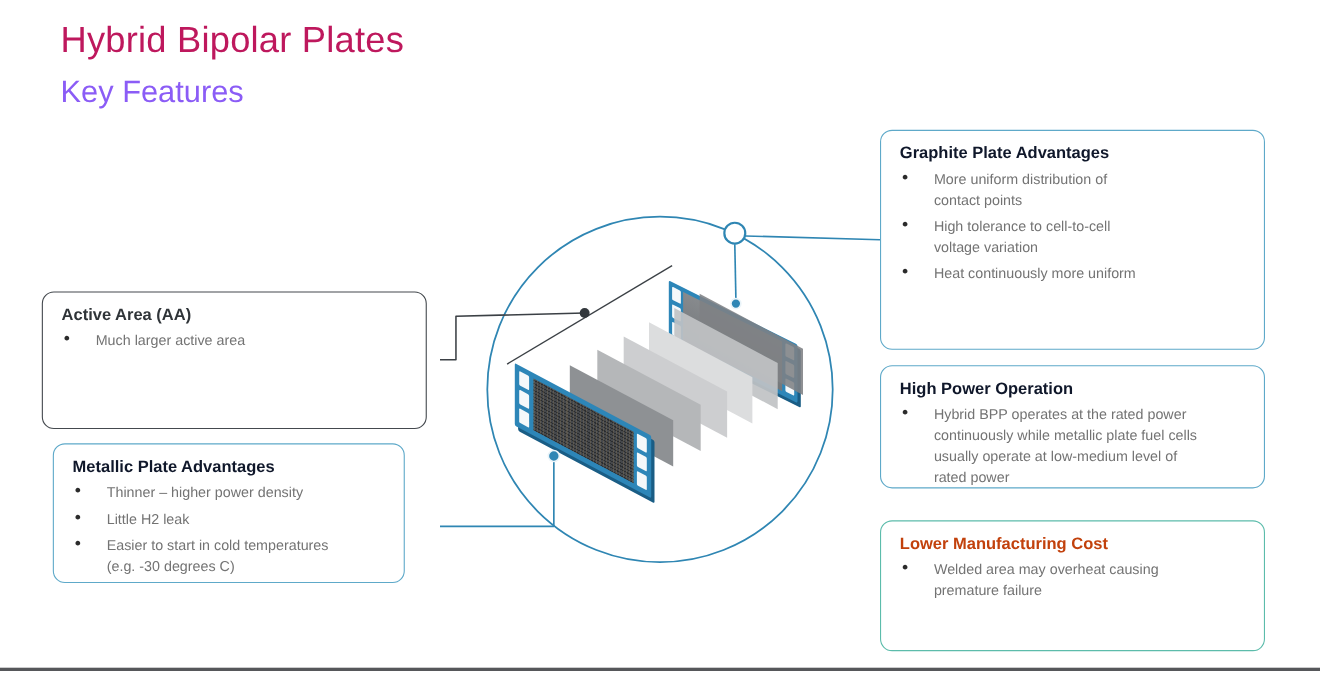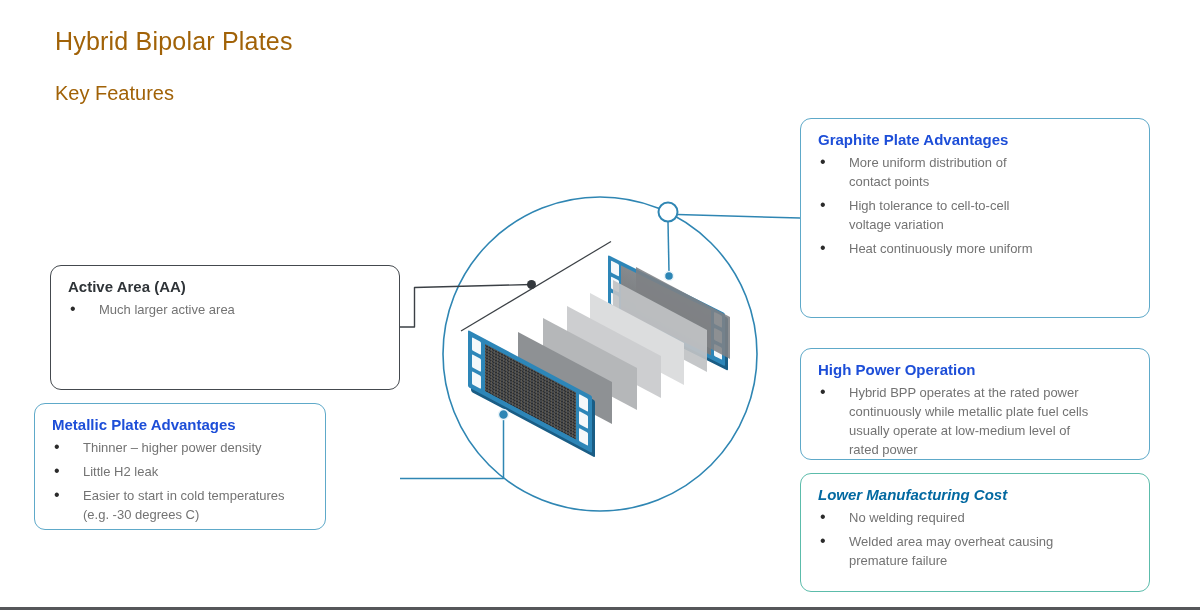--- a/index.html
+++ b/index.html
@@ -1,37 +1,37 @@
 <!DOCTYPE html>
 <html><head>
 <meta charset="utf-8">
 <style>
   html,body { margin:0; padding:0; background:#ffffff; }
   .slide {
     position:relative; width:1200px; height:616px; background:#ffffff;
     font-family:"Liberation Sans", sans-serif; overflow:hidden;
   }
   .title {
-    position:absolute; left:55px; top:28px;
-    font-size:25px; color:#a16207; letter-spacing:0.2px; line-height:1.1;
+    position:absolute; left:55px; top:18px;
+    font-size:33px; color:#be185d; letter-spacing:0.2px; line-height:1.1;
   }
   .subtitle {
-    position:absolute; left:55px; top:82px;
-    font-size:20px; color:#a16207;
+    position:absolute; left:55px; top:68px;
+    font-size:28px; color:#8b5cf6;
   }
   .card {
     position:absolute; background:#ffffff; border-radius:11px;
     border:1.6px solid #5ea9c9; box-sizing:border-box;
     padding:12px 14px 8px 17px;
   }
   .card.b-dark { border-color:#44494e; }
   .card.b-teal { border-color:#5cbcab; }
-  .card-title { font-size:15px; font-weight:bold; color:#1d4ed8; margin-bottom:5px; }
+  .card-title { font-size:15px; font-weight:bold; color:#0f172a; margin-bottom:5px; }
   .card-title.t-dark { color:#2f3438; }
-  .card-title.t-teal { color:#0369a1;font-style:italic; }
+  .card-title.t-teal { color:#c2410c; }
   .card ul { list-style:none; margin:0; padding:0; }
   .card li {
     position:relative; padding-left:31px; margin-bottom:5px;
     font-size:13px; line-height:19px; color:#737373; white-space:pre-line;
   }
   .card li::before { content:"\2022"; position:absolute; left:2px; top:-1px; font-size:16px; color:#2b2b2b; }
   .stack { position:absolute; inset:0; z-index:10; }
   .piece { position:absolute; transform-origin:0 0; }
   .sheet { transform:skewY(28deg); }
   .plate {
@@ -96,61 +96,60 @@
     <line x1="461" y1="331" x2="611" y2="241.5" stroke="#3b4045" stroke-width="1.2"></line>
     <circle cx="531.5" cy="284.5" r="4.5" fill="#33383d"></circle>
     <line x1="677.5" y1="214.5" x2="800" y2="218" stroke="#2f86b3" stroke-width="1.5"></line>
     <line x1="668" y1="222" x2="669" y2="271.5" stroke="#2f86b3" stroke-width="1.5"></line>
     <circle cx="668" cy="212" r="9.5" fill="#ffffff" stroke="#2f86b3" stroke-width="2"></circle>
     <circle cx="669" cy="276" r="4.5" fill="#2e86b5" stroke="#eaf4f9" stroke-width="1.5"></circle>
     <polyline points="503.5,419 503.5,478.5 400,478.5" fill="none" stroke="#2f86b3" stroke-width="1.5" stroke-linejoin="round"></polyline>
     <circle cx="503.5" cy="414.5" r="5" fill="#2e86b5" stroke="#eaf4f9" stroke-width="1.5"></circle>
   </svg>
 
-  <div class="card b-dark" style="left:50px;top:265px;width:350px;height:125px;">
+  <div class="card b-dark" style="left:38px;top:265px;width:350px;height:125px;">
     <div class="card-title t-dark">Active Area (AA)</div>
     <ul>
       <li>Much larger active area</li>
     </ul>
   </div>
 
-  <div class="card" style="left:34px;top:403px;width:292px;height:127px;">
+  <div class="card" style="left:48px;top:403px;width:320px;height:127px;">
     <div class="card-title">Metallic Plate Advantages</div>
     <ul>
       <li>Thinner – higher power density</li>
       <li>Little H2 leak</li>
       <li>Easier to start in cold temperatures
 (e.g. -30 degrees C)</li>
     </ul>
   </div>
 
   <div class="card" style="left:800px;top:118px;width:350px;height:200px;">
     <div class="card-title">Graphite Plate Advantages</div>
     <ul>
       <li>More uniform distribution of
 contact points</li>
       <li>High tolerance to cell-to-cell
 voltage variation</li>
       <li>Heat continuously more uniform</li>
     </ul>
   </div>
 
-  <div class="card" style="left:800px;top:348px;width:350px;height:112px;">
+  <div class="card" style="left:800px;top:332px;width:350px;height:112px;">
     <div class="card-title">High Power Operation</div>
     <ul>
       <li>Hybrid BPP operates at the rated power
 continuously while metallic plate fuel cells
 usually operate at low-medium level of
 rated power</li>
     </ul>
   </div>
 
   <div class="card b-teal" style="left:800px;top:473px;width:350px;height:119px;">
     <div class="card-title t-teal">Lower Manufacturing Cost</div>
     <ul>
-      <li>No welding required</li>
       <li>Welded area may overheat causing
 premature failure</li>
     </ul>
   </div>
 
   <div class="footer-line"></div>
 </div>
 
 </body></html>

